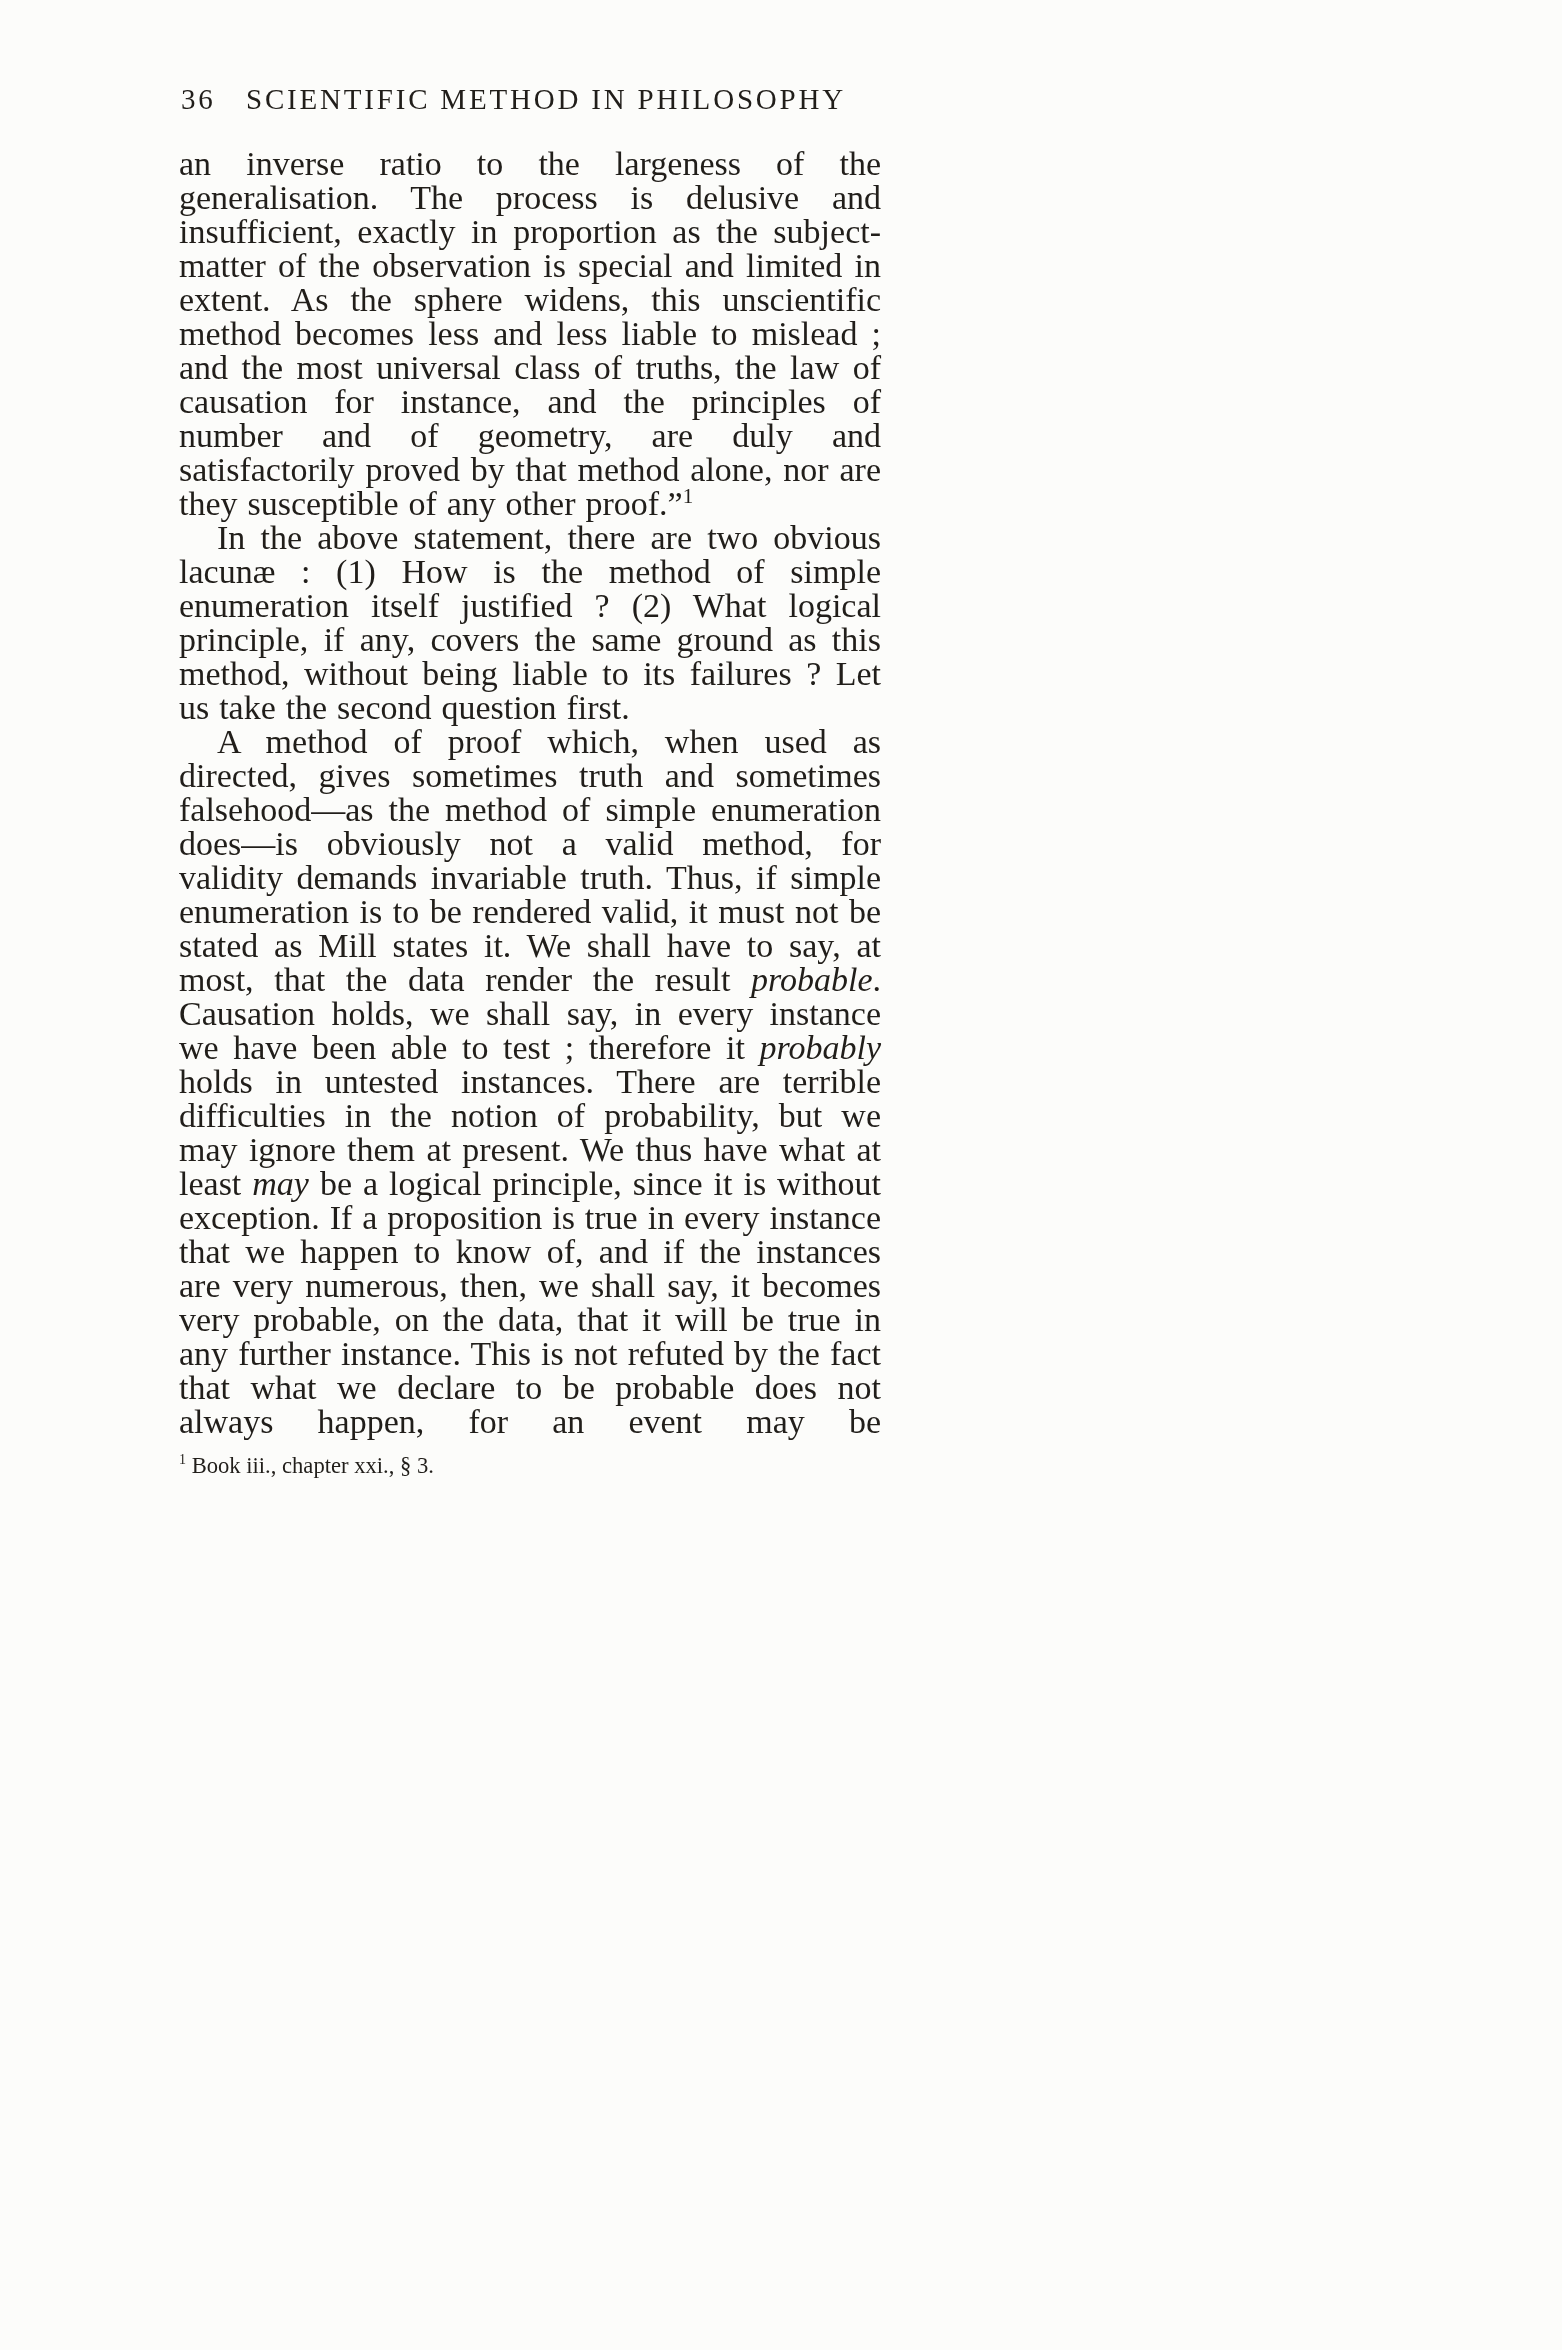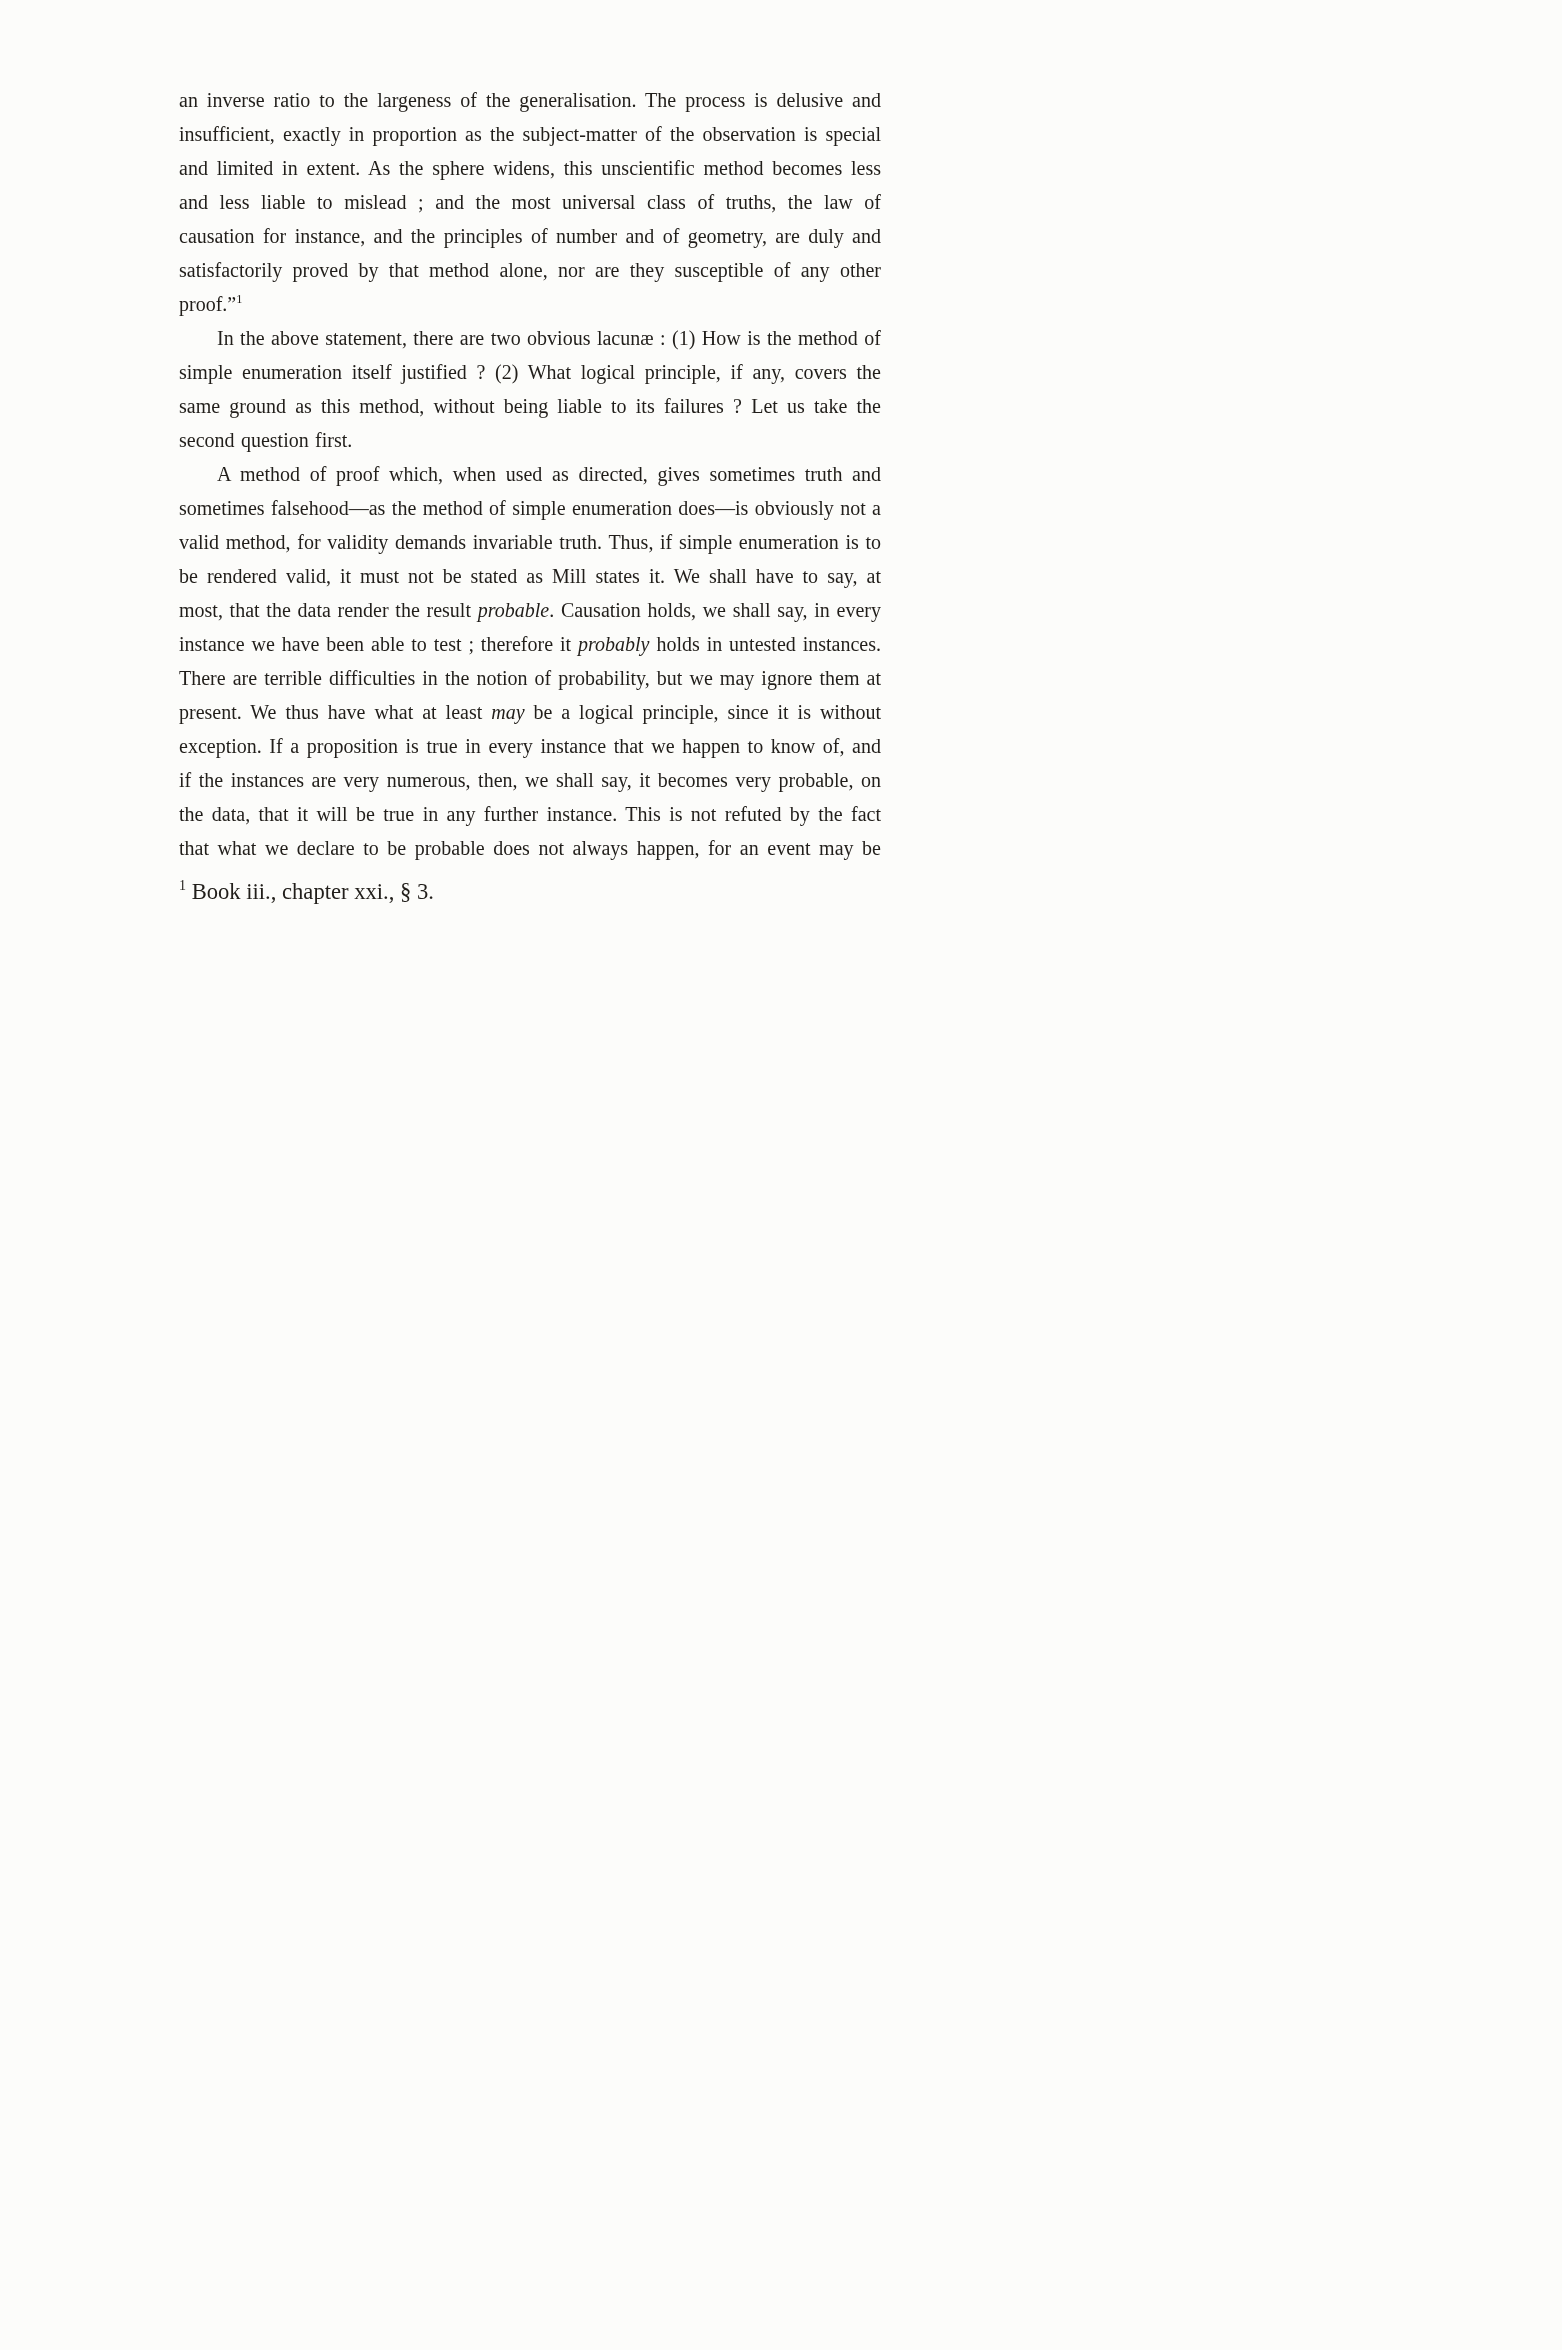--- a/index.html
+++ b/index.html
@@ -37,21 +37,21 @@
     left: 1.9px;
     top: 0;
   }
   .head-title {
     display: block;
     text-align: center;
     padding-left: 32px;
   }
   .page-body p.para {
     margin: 0;
-    font-size: 20px;
+    font-size: 34px;
     line-height: 34px;
     text-align: justify;
     text-justify: inter-word;
     word-spacing: 1.4px;
   }
   .page-body p.para.indent {
     text-indent: 38px;
   }
   .page-body p.para.justify-last {
     text-align-last: justify;
@@ -69,20 +69,24 @@
     font-size: 22.6px;
     line-height: 28px;
   }
 </style>
 </head>
 <body>
 
 <div class="page" style="--paper: #fcfcfa; --ink: #211e1a;">
   <div class="text-block">
 
+    <div class="running-head">
+      <span class="page-num">36</span>
+      <span class="head-title">SCIENTIFIC METHOD IN PHILOSOPHY</span>
+    </div>
 
     <div class="page-body">
         <p class="para"><span>an inverse ratio to the largeness of the generalisation. The process is delusive and insufficient, exactly in proportion as the subject-matter of the observation is special and limited in extent.  As the sphere widens, this unscientific method becomes less and less liable to mislead ; and the most universal class of truths, the law of causation for instance, and the principles of number and of geometry, are duly and satisfactorily proved by that method alone, nor are they susceptible of any other proof.”</span><sup>1</sup></p>
         <p class="para indent"><span>In the above statement, there are two obvious lacunæ : (1) How is the method of simple enumeration itself justified ?  (2) What logical principle, if any, covers the same ground as this method, without being liable to its failures ?  Let us take the second question first.</span></p>
         <p class="para indent justify-last"><span>A method of proof which, when used as directed, gives sometimes truth and sometimes falsehood—as the method of simple enumeration does—is obviously not a valid method, for validity demands invariable truth.  Thus, if simple enumeration is to be rendered valid, it must not be stated as Mill states it.  We shall have to say, at most, that the data render the result </span><em>probable</em><span>.  Causation holds, we shall say, in every instance we have been able to test ; therefore it </span><em>probably</em><span> holds in untested instances. There are terrible difficulties in the notion of probability, but we may ignore them at present.  We thus have what at least </span><em>may</em><span> be a logical principle, since it is without exception.  If a proposition is true in every instance that we happen to know of, and if the instances are very numerous, then, we shall say, it becomes very probable, on the data, that it will be true in any further instance. This is not refuted by the fact that what we declare to be probable does not always happen, for an event may be</span></p>
       </div>
 
     <div class="footnote"><sup>1</sup><span> Book iii., chapter xxi., § 3.</span></div>
 
   </div>

